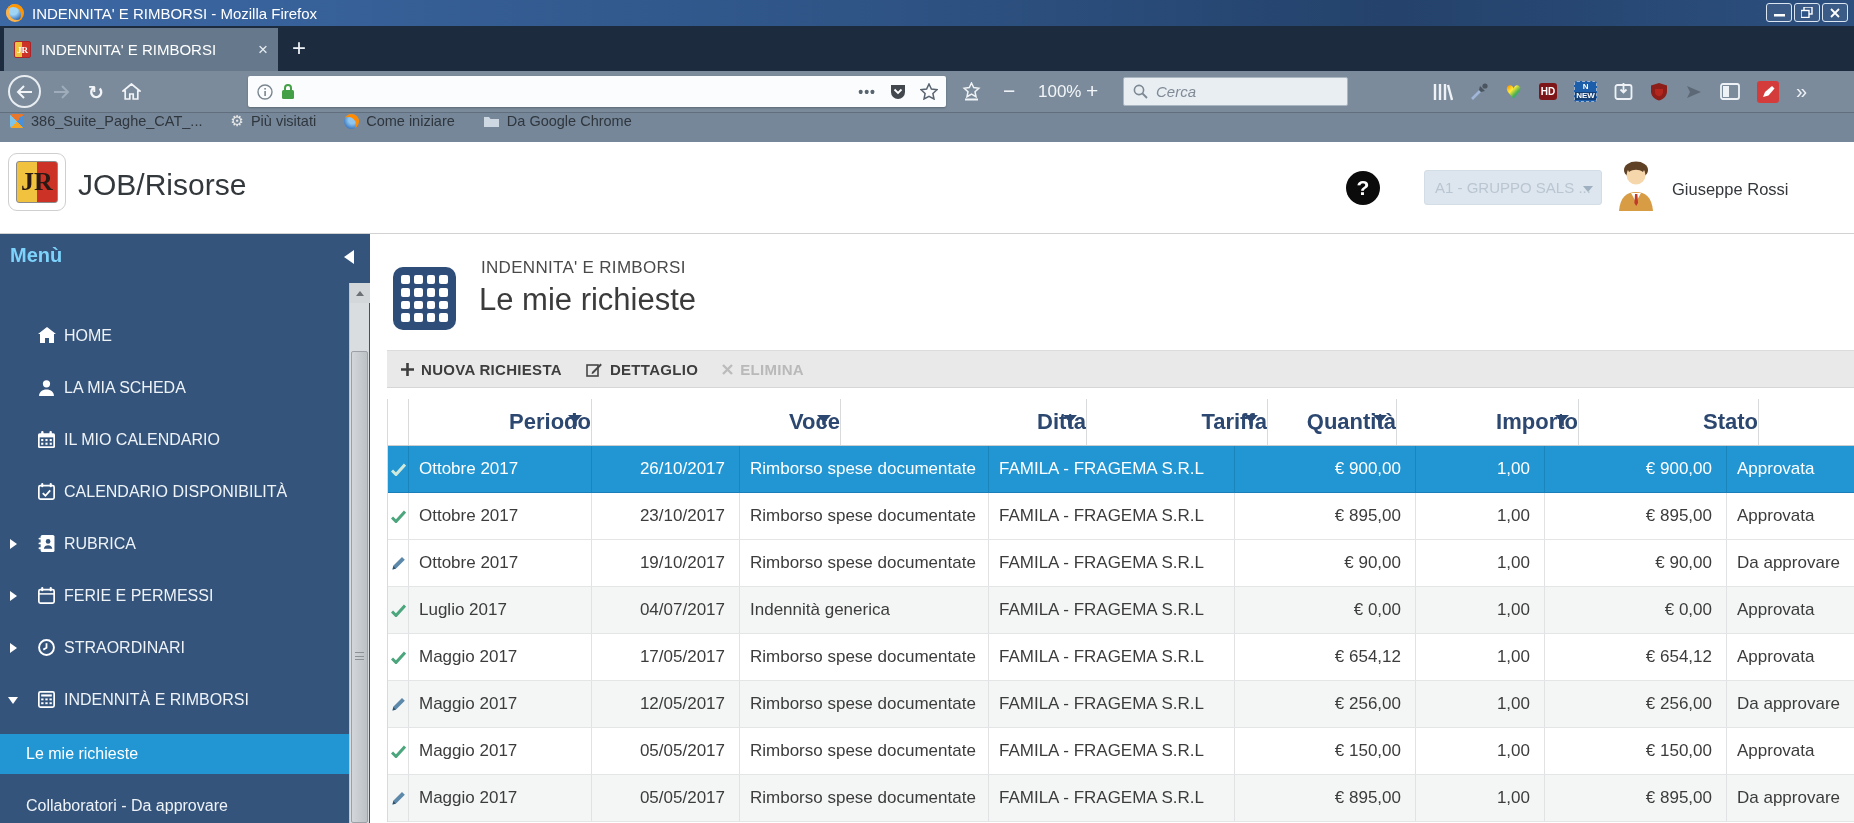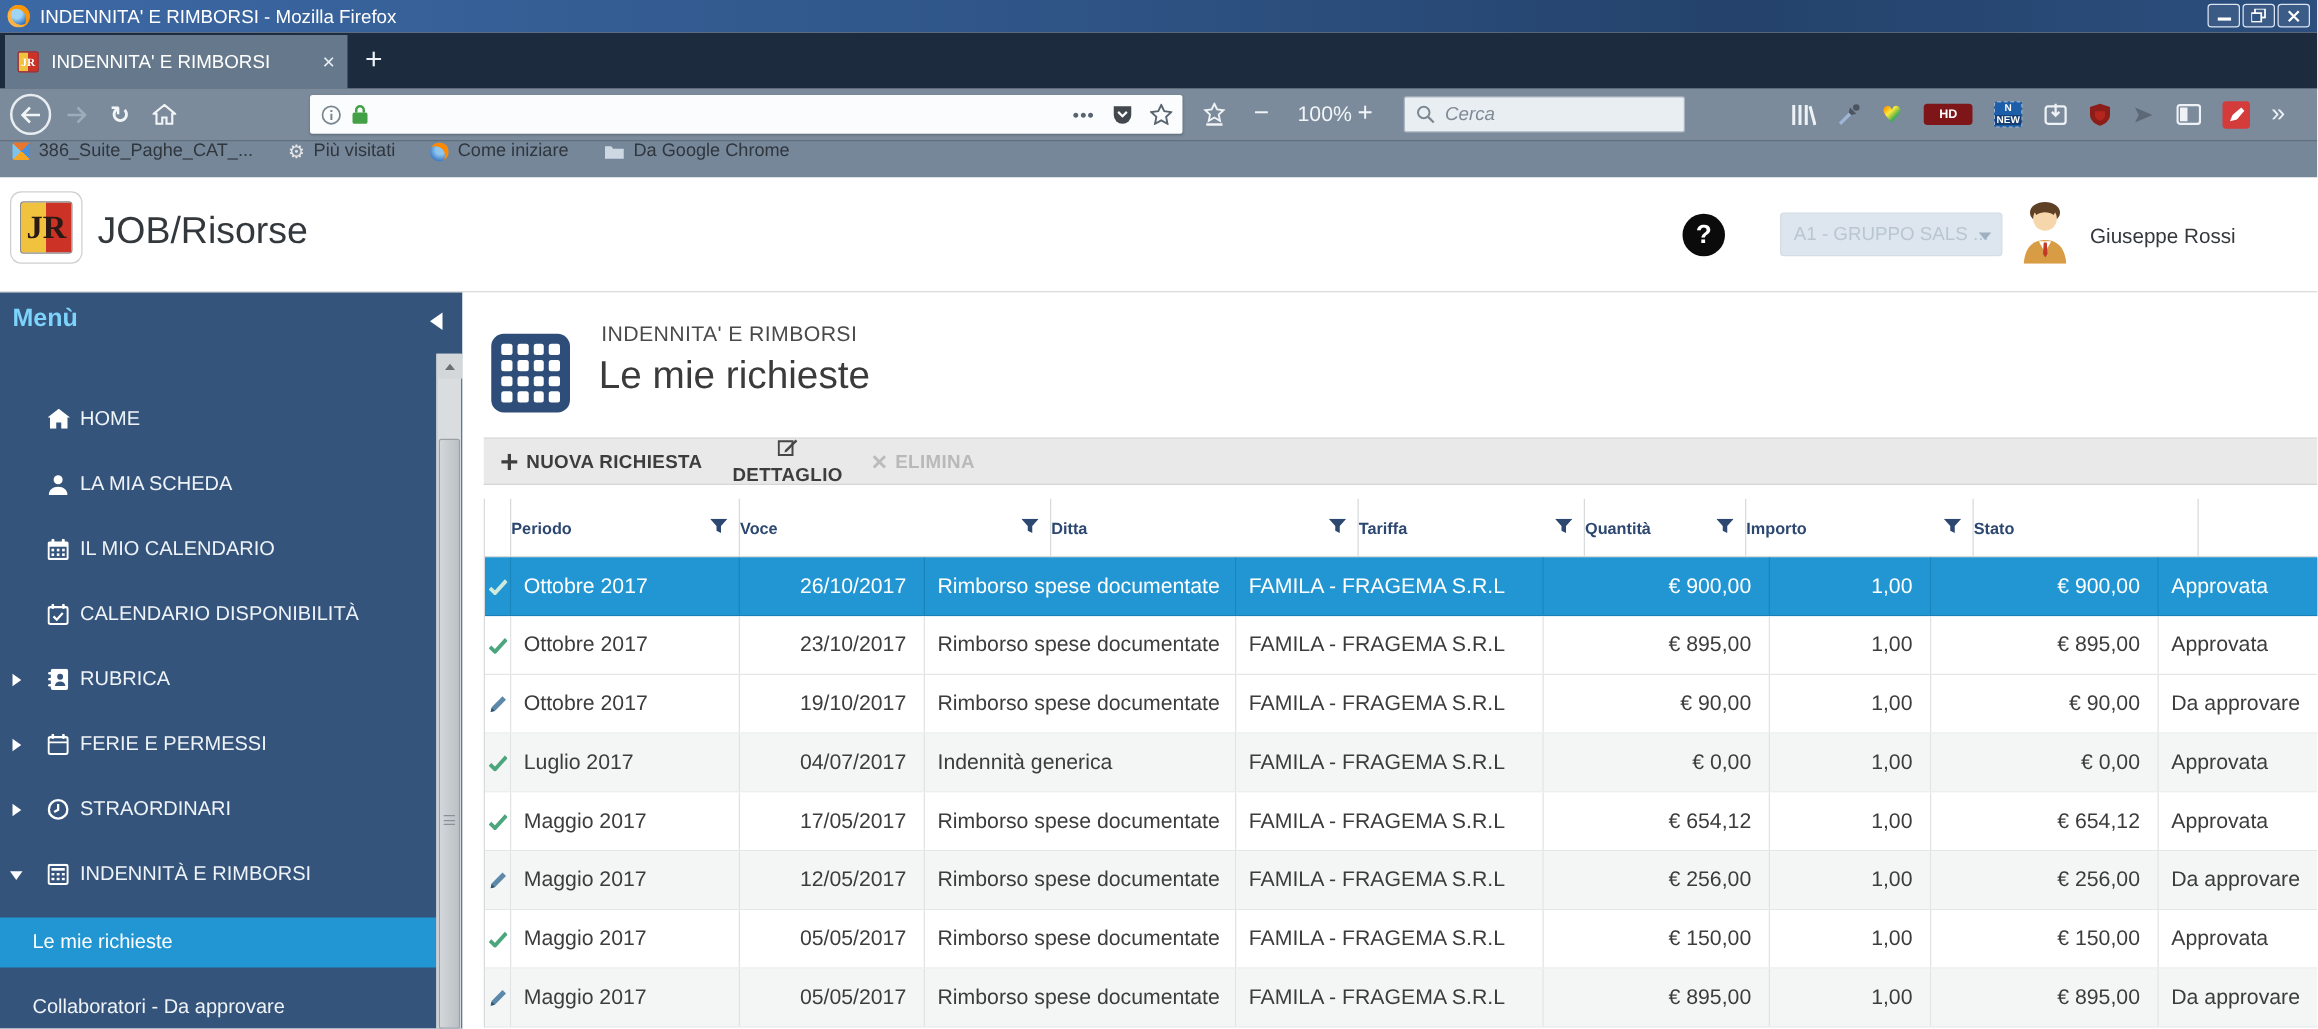--- a/index.html
+++ b/index.html
@@ -118,21 +118,21 @@
   .tbtn { display:flex; align-items:center; gap:7px; margin-left:14px; font-size:15px; font-weight:bold;
     color:#3d3d3d; letter-spacing:.3px; }
   .tbtn.disabled { color:#b9b9b9; }
 
   
   .table { position:absolute; left:17px; top:165px; width:1530px; }
   .trow, .thead { display:flex; height:47px; border-bottom:1px solid #e4e5e6; background:#fff; }
   .thead { border-top:none; border-bottom:1px solid #cbcdcf; }
   .cell { border-right:1px solid #e0e2e4; display:flex; align-items:center; font-size:17px; color:#3c3c3c;
     overflow:hidden; white-space:nowrap; flex:none; }
-  .thead .cell { position:relative; justify-content:flex-start; font-size:13px; font-weight:bold; color:#2c4770;
+  .thead .cell { position:relative; justify-content:flex-end; font-size:22px; font-weight:bold; color:#2c4770;
     border-right:1px solid #d8dadc; }
   .c1{width:21px; justify-content:center;} .c2{width:183px;} .c3{width:148px;} .c4{width:249px;}
   .c5{width:246px;} .c6{width:181px;} .c7{width:129px;} .c8{width:182px;} .c9{width:180px; border-right:none;}
   .left { justify-content:flex-start; padding-left:10px; }
   .right { justify-content:flex-end; padding-right:14px; }
   .table .trow:first-of-type { border-left:1px solid #d8dadc; }
   .table { border-left:1px solid #d8dadc; }
   .thead .funnel { position:absolute; right:9px; top:16px; }
   .trow.alt .cell { background:#f4f5f5; }
   .trow.sel { background:#2196d3; border-bottom:1px solid #1a7fb8; }
@@ -251,21 +251,21 @@
           </svg>
         </span>
       <span>
           <svg width="18" height="18">
             <path d="M2 16l8-8" stroke="#9fb6d8" stroke-width="2.6"></path>
             <path d="M10 3l5 5-4 1-2-2z" fill="#4a5560"></path>
             <circle cx="15" cy="3" r="2.6" fill="#4a5560"></circle>
           </svg>
         </span>
       <span style="font-size:19px;font-family:'DejaVu Sans',sans-serif;background:linear-gradient(135deg,#e91e63,#ff9800,#ffeb3b,#4caf50,#2196f3,#9c27b0);-webkit-background-clip:text;background-clip:text;color:transparent;">♥</span>
-      <span class="badge" style="width:39px;height:17px;background:#7e1518;font-size:10px;">HD</span>
+      <span class="badge" style="width:18px;height:17px;background:#7e1518;font-size:10px;">HD</span>
       <span class="badge" style="width:23px;height:21px;background:#1d5eab;font-size:8px;line-height:1.1;border:1px dashed #9fb4cc;">
           <span>N</span>
           <span style="background:#143f74;padding:0 1px;">NEW</span>
         </span>
       <span>
           <svg width="19" height="19">
             <rect x="1.5" y="3" width="16" height="14" rx="2" fill="none" stroke="#eef2f6" stroke-width="1.8"></rect>
             <path d="M9.5 1v9M6.5 7.5l3 3 3-3" stroke="#eef2f6" stroke-width="1.8" fill="none"></path>
           </svg>
         </span>
@@ -486,21 +486,21 @@
     <div class="cat-title">INDENNITA' E RIMBORSI</div>
     <div class="page-title">Le mie richieste</div>
 
     <div class="toolbar">
       <span class="tbtn">
         <svg width="13" height="13">
             <path d="M6.5 0v13M0 6.5h13" stroke="#3f3f3f" stroke-width="2.6"></path>
           </svg>
         <span>NUOVA RICHIESTA</span>
       </span>
-      <span class="tbtn" style="margin-left:24px;flex-direction:column;">
+      <span class="tbtn" style="margin-left:24px;">
         <svg width="17" height="15">
             <rect x="1" y="3" width="11" height="11" fill="none" stroke="#474747" stroke-width="1.6"></rect>
             <path d="M6 10l8.5-8.5 1.4 1.4L7.4 11.4 5.6 12z" fill="#474747"></path>
           </svg>
         <span>DETTAGLIO</span>
       </span>
       <span class="tbtn disabled" style="margin-left:24px;">
         <svg width="11" height="11">
             <path d="M1 1l9 9M10 1l-9 9" stroke="#bcbcbc" stroke-width="2.4"></path>
           </svg>

